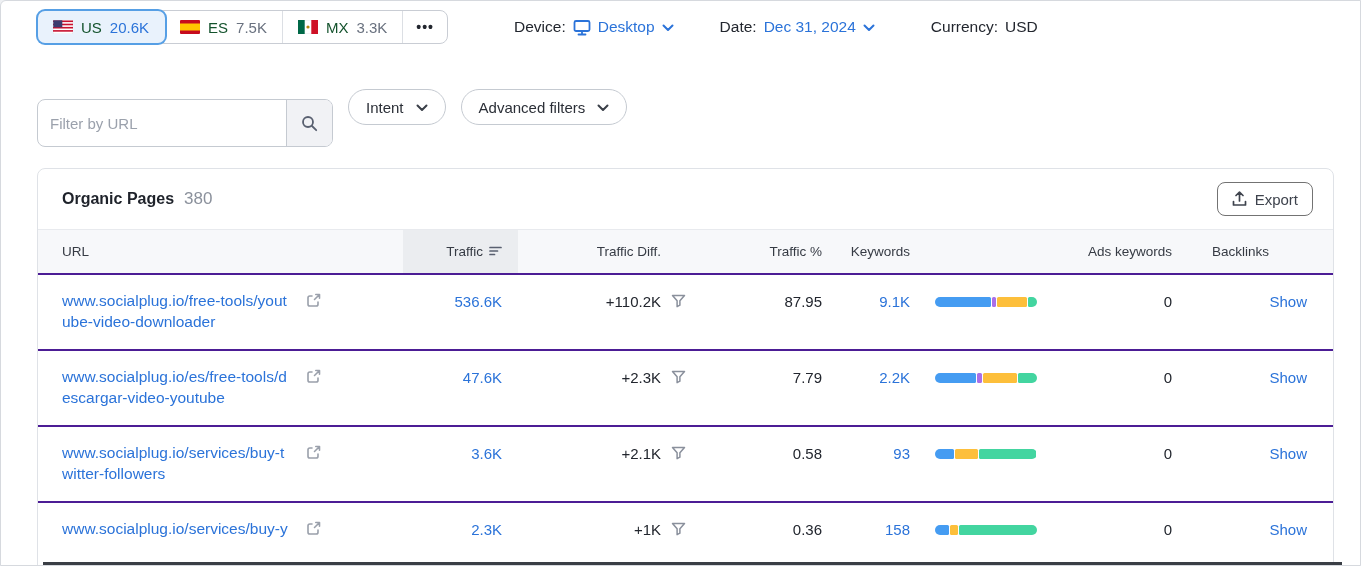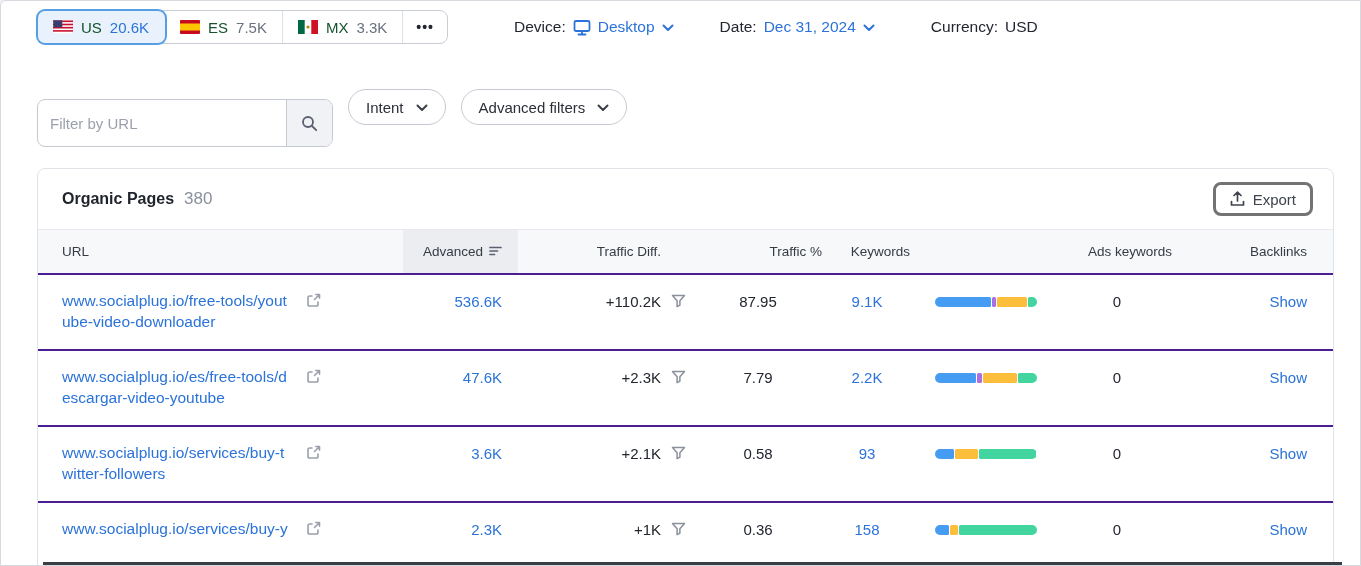--- a/index.html
+++ b/index.html
@@ -34,41 +34,41 @@
   .url-filter input { flex: 1; min-width: 0; border: none; outline: none; padding: 0 12px; font-size: 15px; color: #22262e; font-family: inherit; background: transparent; }
   .url-filter input::placeholder { color: #9ba1ac; }
   .search-btn { width: 46px; display: flex; align-items: center; justify-content: center; background: #f1f2f5; border-left: 1px solid #c5cad1; cursor: pointer; }
   .pill-btn { display: inline-flex; align-items: center; gap: 12px; height: 36px; padding: 0 17px; border: 1px solid #c5cad1; border-radius: 18px; background: #fff; font-size: 15px; color: #2b2f37; cursor: pointer; font-family: inherit; }
 
   
   .card { margin: 21px 26px 0 36px; border: 1px solid #dfe2e7; border-radius: 8px; background: #fff; overflow: hidden; }
   .card-header { display: flex; align-items: center; padding: 13px 20px 13px 24px; }
   .card-title { font-size: 16px; font-weight: 700; color: #1e222a; }
   .card-count { font-size: 17px; color: #8b919c; margin-left: 10px; }
-  .export-btn { margin-left: auto; display: inline-flex; align-items: center; gap: 8px; height: 34px; padding: 0 14px; border: 3px solid #737373; border-radius: 8px; background: #fff; font-size: 15px; color: #3e434d; cursor: pointer; font-family: inherit; }
+  .export-btn { margin-left: auto; display: inline-flex; align-items: center; gap: 8px; height: 34px; padding: 0 14px; border: 1px solid #737373; border-radius: 8px; background: #fff; font-size: 15px; color: #3e434d; cursor: pointer; font-family: inherit; }
 
   
   table { width: 100%; border-collapse: collapse; table-layout: fixed; }
   thead th { height: 44px; background: #f7f8fa; border-top: 1px solid #e8eaee; border-bottom: 1px solid #e8eaee; font-size: 13.5px; font-weight: 400; color: #363b44; vertical-align: middle; }
   th.c-url { text-align: left; padding-left: 24px; margin-top: 30px; }
   th.c-traffic { text-align: right; padding-right: 16px; background: #ebedf0; }
   .th-traffic-inner { display: inline-flex; align-items: center; gap: 6px; }
   th.c-diff { text-align: right; padding-right: 32px; }
   th.c-pct, th.c-kw, th.c-ads { text-align: right; }
-  th.c-bl { text-align: right; padding-right: 26px; margin-top: 16px; }
+  th.c-bl { padding-right: 26px; margin-top: 16px; }
   tbody tr { border-top: 2px solid #4c1d95; }
   tbody td { vertical-align: top; padding-top: 18px; font-size: 15px; color: #22262e; height: 76px; }
   td.c-url { padding-left: 24px; padding-top: 15px; }
   .url-wrap { position: relative; }
   .url-link { display: inline-block; width: 228px; word-break: break-all; line-height: 1.4; font-size: 15.5px; color: #2b73d9; cursor: pointer; }
   .ext-icon { position: absolute; left: 244px; top: 3px; cursor: pointer; }
   td.c-traffic { text-align: right; padding-right: 16px; }
   td.c-traffic a, .num-link { color: #2b73d9; cursor: pointer; text-decoration: none; }
   .diff-inner { display: flex; justify-content: flex-end; align-items: center; gap: 10px; padding-right: 6px; }
-  td.c-pct, td.c-kw, td.c-ads { text-align: center; margin-top: 12px; }
+  td.c-pct, td.c-kw, td.c-ads { text-align: right; margin-top: 12px; }
   td.c-bar { padding-left: 24px; }
   .intent-bar { display: flex; gap: 1px; height: 10px; width: 102px; border-radius: 5px; overflow: hidden; margin-top: 4px; }
   .bar-seg { height: 100%; border-radius: 1.5px; }
   td.c-bl { text-align: right; padding-right: 26px; }
   .show-link { color: #2b73d9; cursor: pointer; }
 
   svg { display: block; }
 </style>
 </head>
 <body>
@@ -211,21 +211,21 @@
         <col style="width:88px">
           <col style="width:150px">
           <col style="width:112px">
           <col>
       </colgroup>
       <thead>
         <tr>
           <th class="c-url">URL</th>
           <th class="c-traffic">
             <span class="th-traffic-inner">
-              <span>Advanced</span>
+              <span>Traffic</span>
               <span>
                 <svg width="13" height="12" viewBox="0 0 13 12" stroke="#596070" stroke-width="1.7" stroke-linecap="round">
                   <path d="M1 2.5 h11 M1 6 h7.5 M1 9.5 h4.5"></path>
                 </svg>
               </span>
             </span>
           </th>
           <th class="c-diff">Traffic Diff.</th>
           <th class="c-pct">Traffic %</th>
           <th class="c-kw">Keywords</th>

